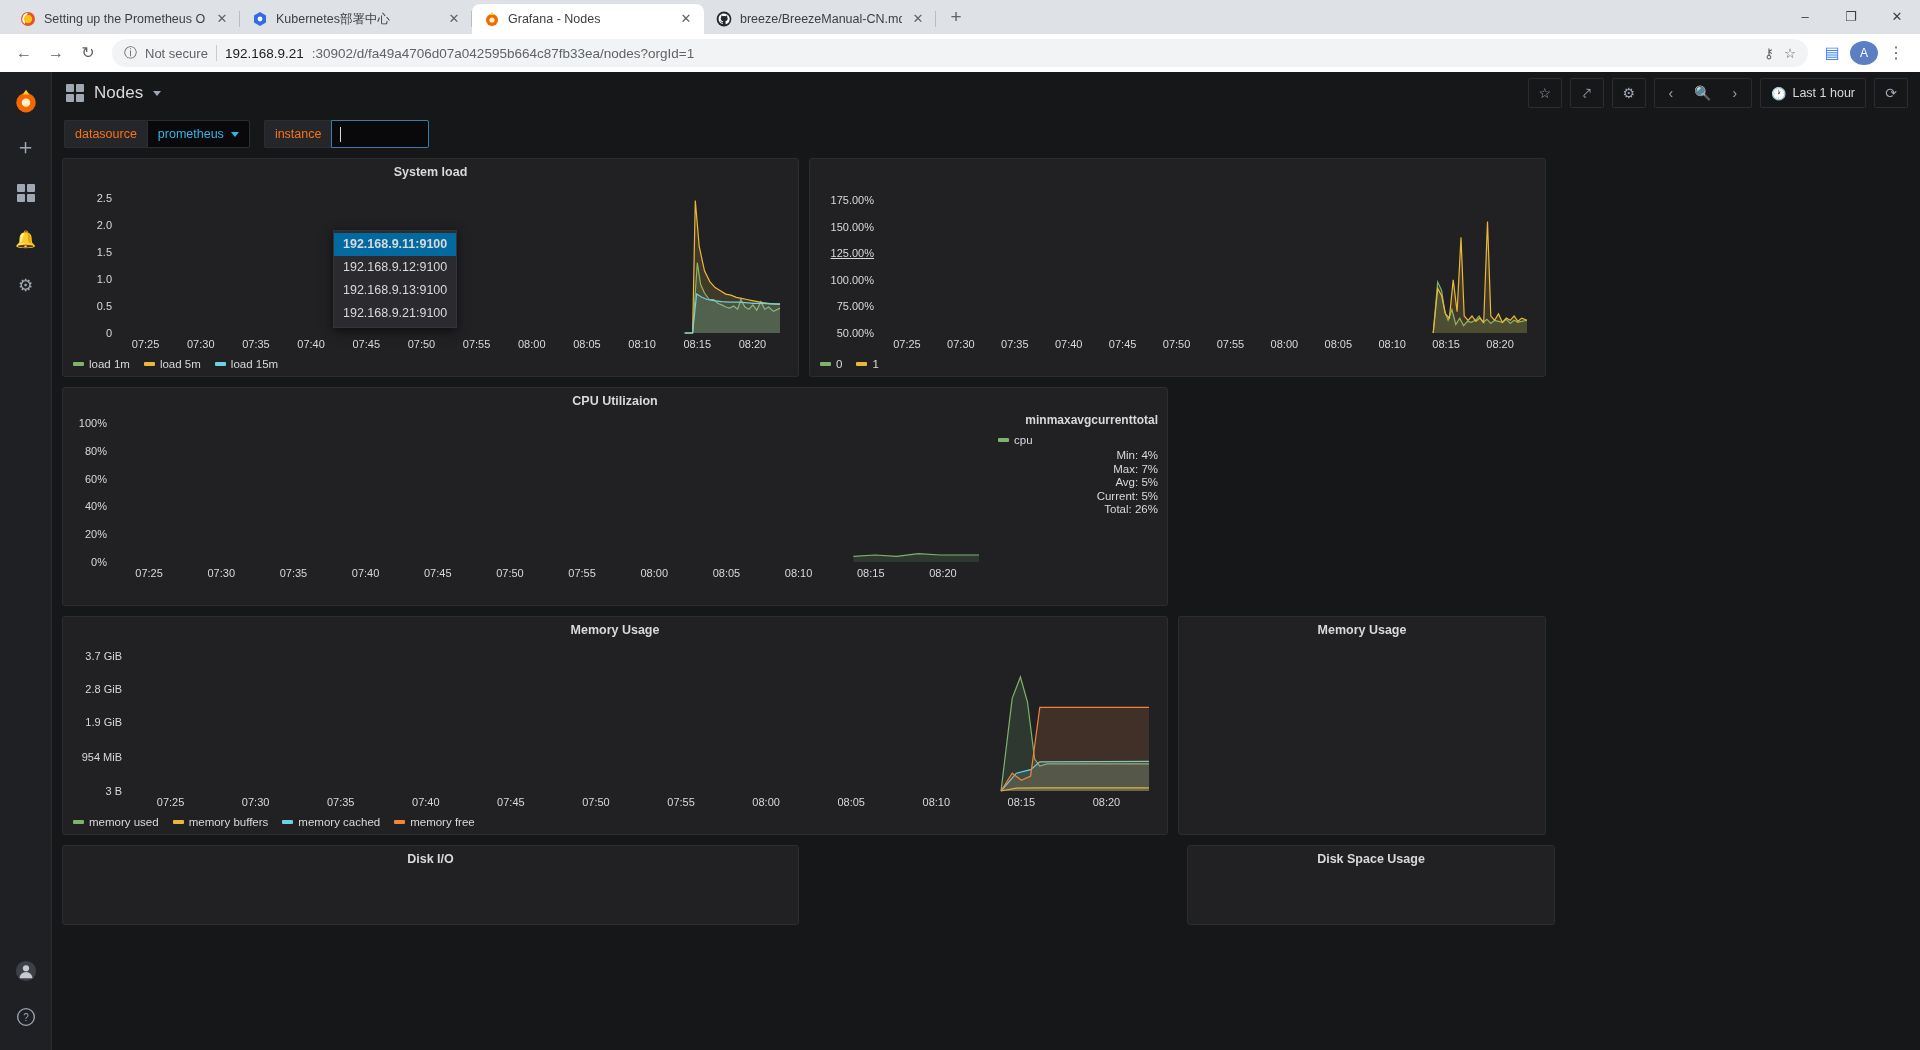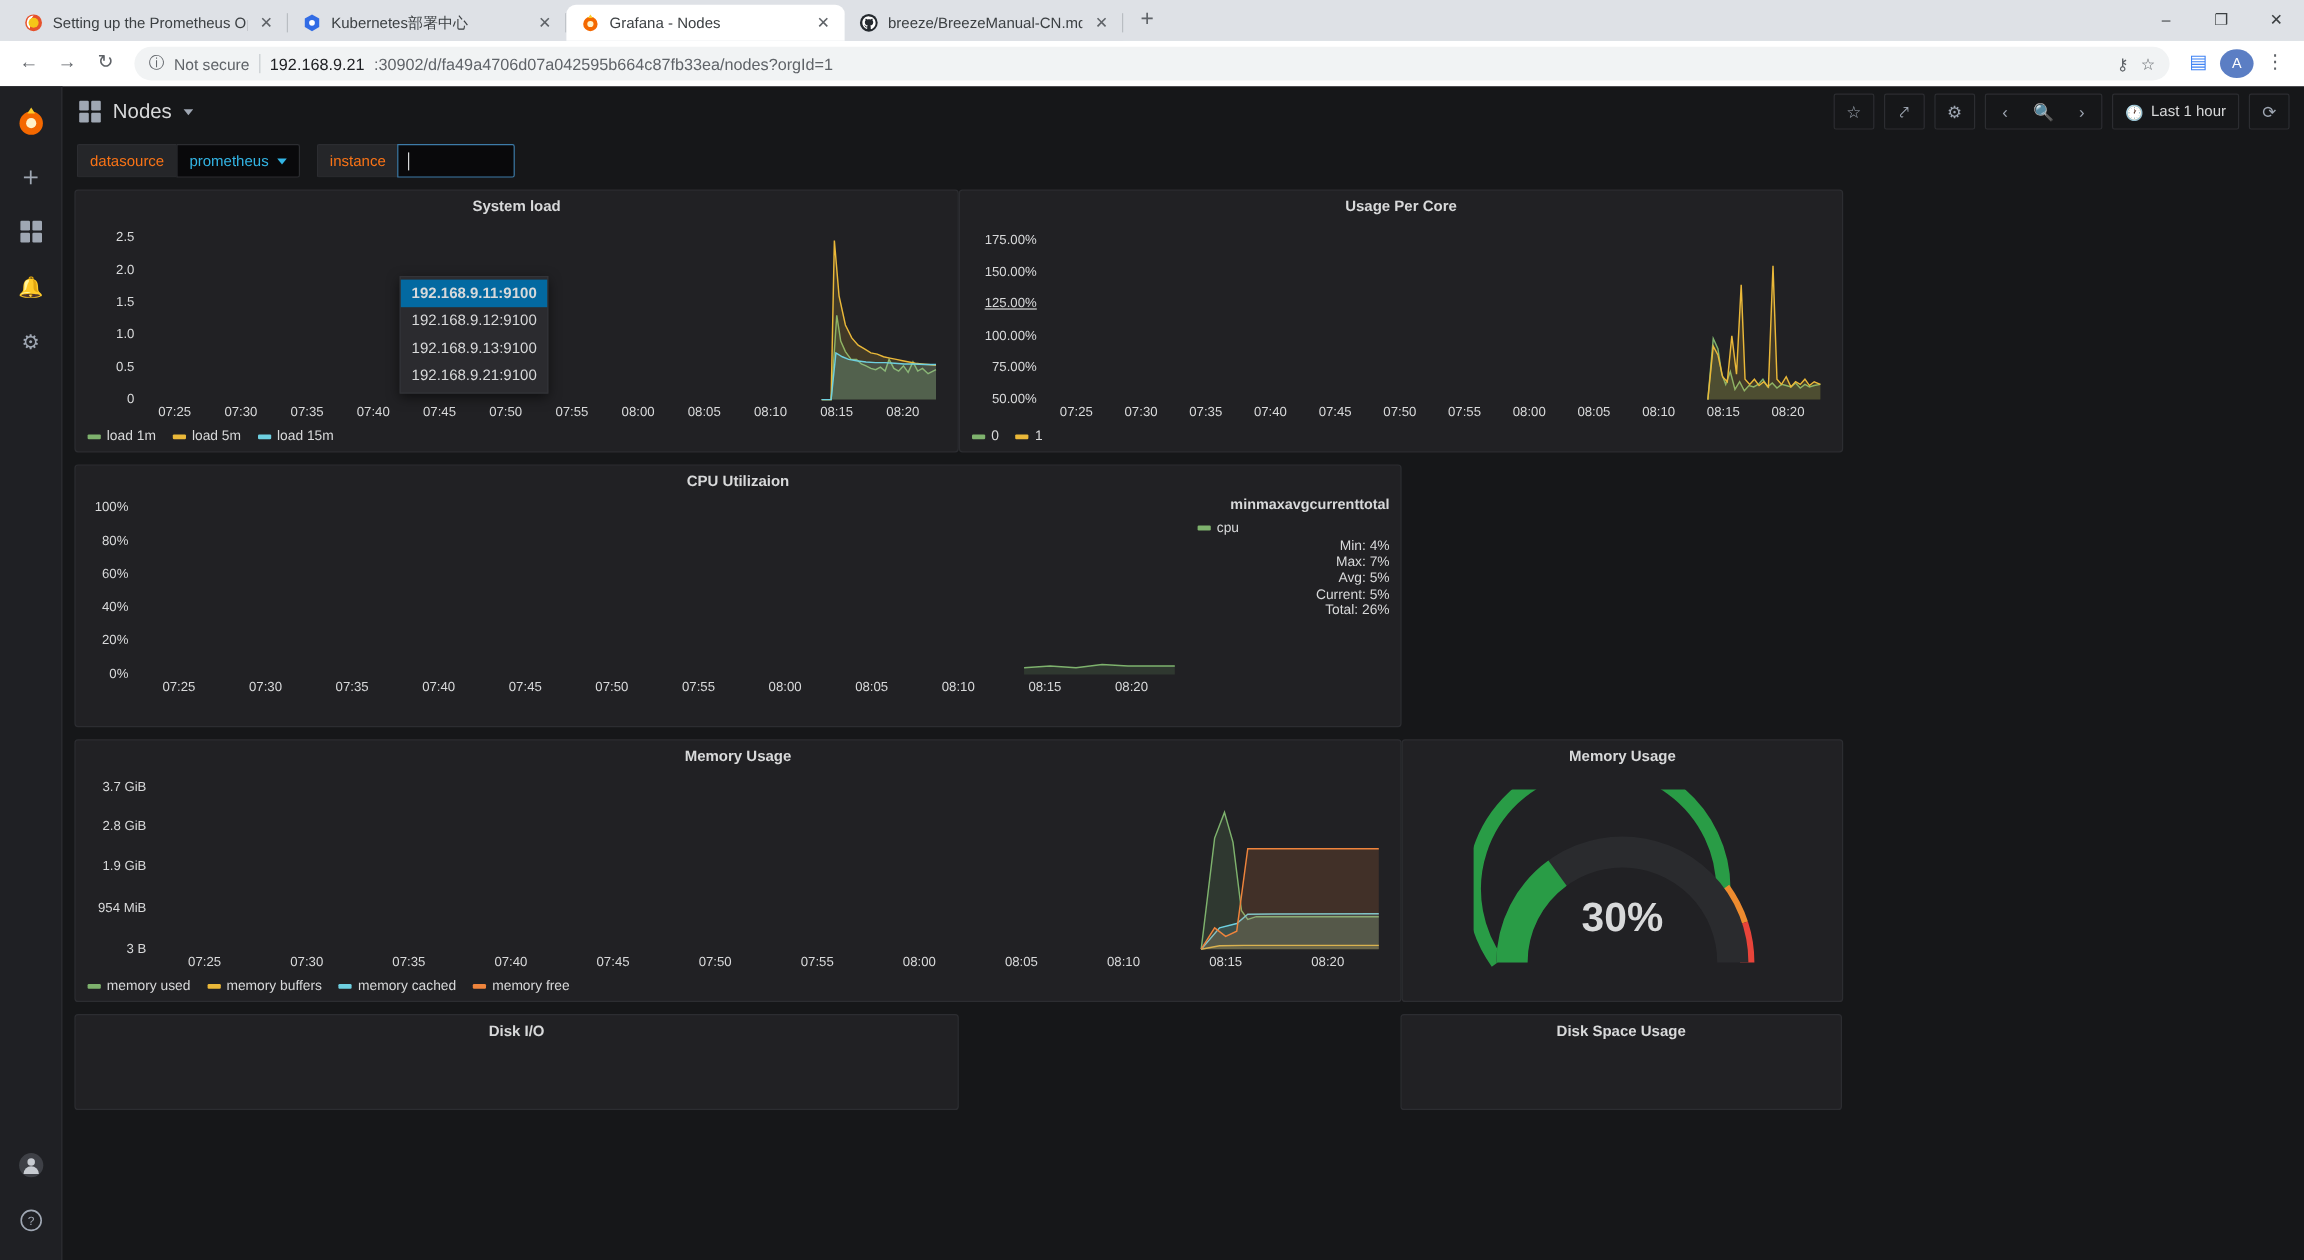--- a/index.html
+++ b/index.html
@@ -60,21 +60,21 @@
   .var-input { background:#09090b; border:1px solid #3d7ba8; width:98px; display:flex; align-items:center; padding:0 8px; border-radius:0 2px 2px 0;}
   .tcursor { width:1px; height:15px; background:#d8d9da; }
 
   .dropdown { position:absolute; left:281px; top:158px; width:124px; background:#2b2b2f; border:1px solid #333439;
               z-index:60; padding:2px 0; box-shadow:0 3px 10px rgba(0,0,0,.6); }
   .dd-item { padding:4px 9px; font-size:12.5px; color:#d8d9da; height:23px; line-height:15px; }
   .dd-item.sel { background:#0369a1; font-weight:bold; }
 
   
   .grid { padding:0 10px; }
-  .row { display:flex; margin-bottom:10px; }
+  .row { display:flex; gap:10px; margin-bottom:10px; }
   .panel { background:#212124; border:1px solid #2c2d31; border-radius:3px; position:relative; }
   .panel-title { text-align:center; font-size:12.5px; font-weight:bold; color:#d8d9da; padding:6px 0 2px; }
   .plot { position:relative; }
   .axis-lbl { position:absolute; font-size:11px; color:#d8d9da; white-space:nowrap; }
   .ytick { right:100%; transform:translateY(-50%); padding-right:6px; }
   .xtick { top:100%; transform:translateX(-50%); padding-top:5px; }
   .legend { display:flex; gap:14px; font-size:11.5px; color:#d8d9da; padding-left:10px; position:absolute; bottom:6px;}
   .lg { display:flex; align-items:center; gap:5px;}
   .swatch { width:11px; height:4px; border-radius:1px; display:inline-block;}
 
@@ -320,21 +320,20 @@
                 <span>load 5m</span>
               </span>
             <span class="lg">
                 <i class="swatch" style="background:#6ed0e0"></i>
                 <span>load 15m</span>
               </span>
           </div>
         </div>
 
         <div class="panel" style="width:737px;height:219px;">
-          <div class="panel-title">Usage Per Core</div>
           <div class="plot" id="plot-1" style="position:absolute;left:70px;right:18px;top:28px;height:146px;">
               <div class="gl" style="left: 0px; right: 0px; height: 1px; top: 146px;"></div>
               <div class="axis-lbl ytick" style="top: 146px;">50.00%</div>
               <div class="gl" style="left: 0px; right: 0px; height: 1px; top: 119.455px;"></div>
               <div class="axis-lbl ytick" style="top: 119.455px;">75.00%</div>
               <div class="gl" style="left: 0px; right: 0px; height: 1px; top: 92.9091px;"></div>
               <div class="axis-lbl ytick" style="top: 92.9091px;">100.00%</div>
               <div class="gl" style="left: 0px; right: 0px; height: 1px; top: 66.3636px;"></div>
               <div class="axis-lbl ytick" style="top: 66.3636px; text-decoration: underline;">125.00%</div>
               <div class="gl" style="left: 0px; right: 0px; height: 1px; top: 39.8182px;"></div>
@@ -510,29 +509,20 @@
               </span>
             <span class="lg">
                 <i class="swatch" style="background:#ef843c"></i>
                 <span>memory free</span>
               </span>
           </div>
         </div>
 
         <div class="panel" style="width:368px;height:219px;">
           <div class="panel-title">Memory Usage</div>
-          <div class="gauge-wrap">
-            <div id="gauge-5" style="position:relative;"><svg width="248" height="152">
-                  <path d="M20 144 A104 104 0 1 1 208.13776741499453 82.8703337615828" stroke="#299c46" stroke-width="12" fill="none"></path>
-                  <path d="M208.13776741499453 82.8703337615828 A104 104 0 0 1 222.90987769469598 111.86223258500547" stroke="#ed8b2f" stroke-width="12" fill="none"></path>
-                  <path d="M222.90987769469598 111.86223258500547 A104 104 0 0 1 228 144" stroke="#e8443a" stroke-width="12" fill="none"></path>
-                  <path d="M32 144 A92 92 0 1 1 216 144" stroke="#2a2b2e" stroke-width="26" fill="none"></path>
-                  <path d="M32 144 A92 92 0 0 1 69.92375678909248 69.57043651750483" stroke="#299c46" stroke-width="26" fill="none"></path>
-                </svg><div class="gauge-val" style="position: absolute; left: 0px; right: 0px; top: 88px; text-align: center;">30%</div></div>
-          </div>
         </div>
       </div>
 
       <div class="row">
         <div class="panel" style="width:737px;height:80px;overflow:hidden;">
           <div class="panel-title">Disk I/O</div>
         </div>
         <div class="panel" style="width:368px;height:80px;background:transparent;border:none;"></div>
         <div class="panel" style="width:368px;height:80px;overflow:hidden;">
           <div class="panel-title">Disk Space Usage</div>

